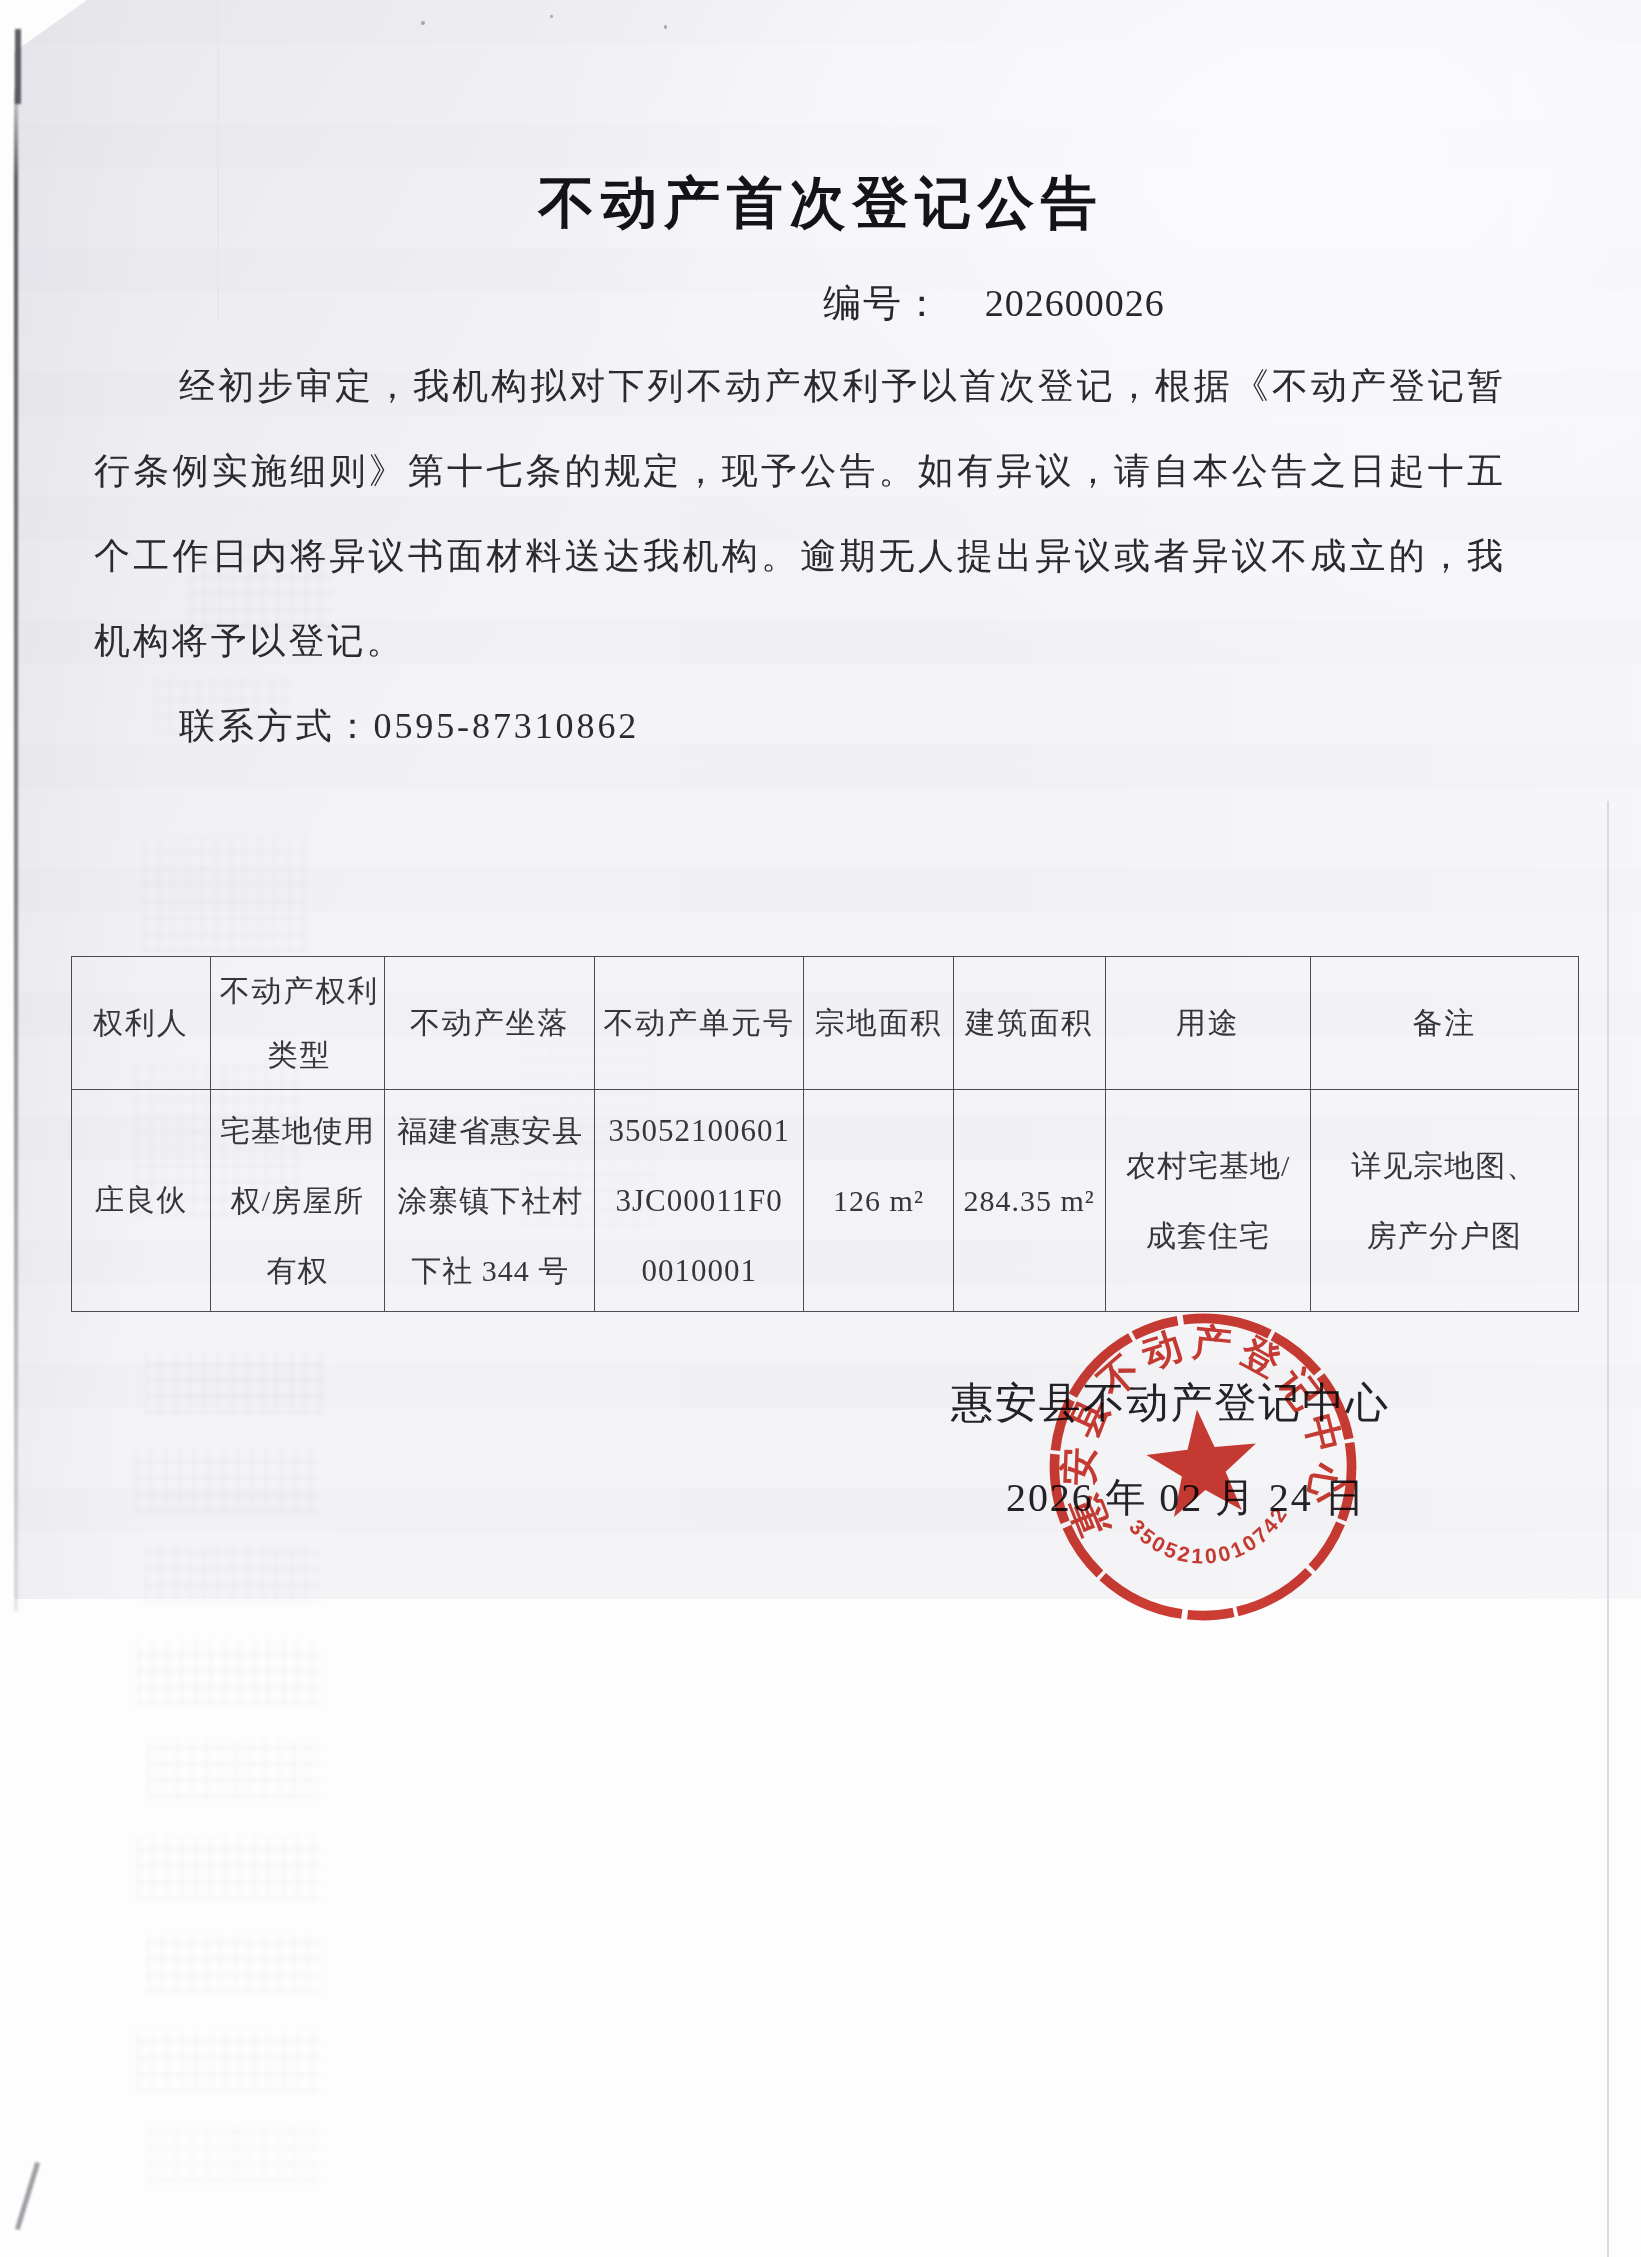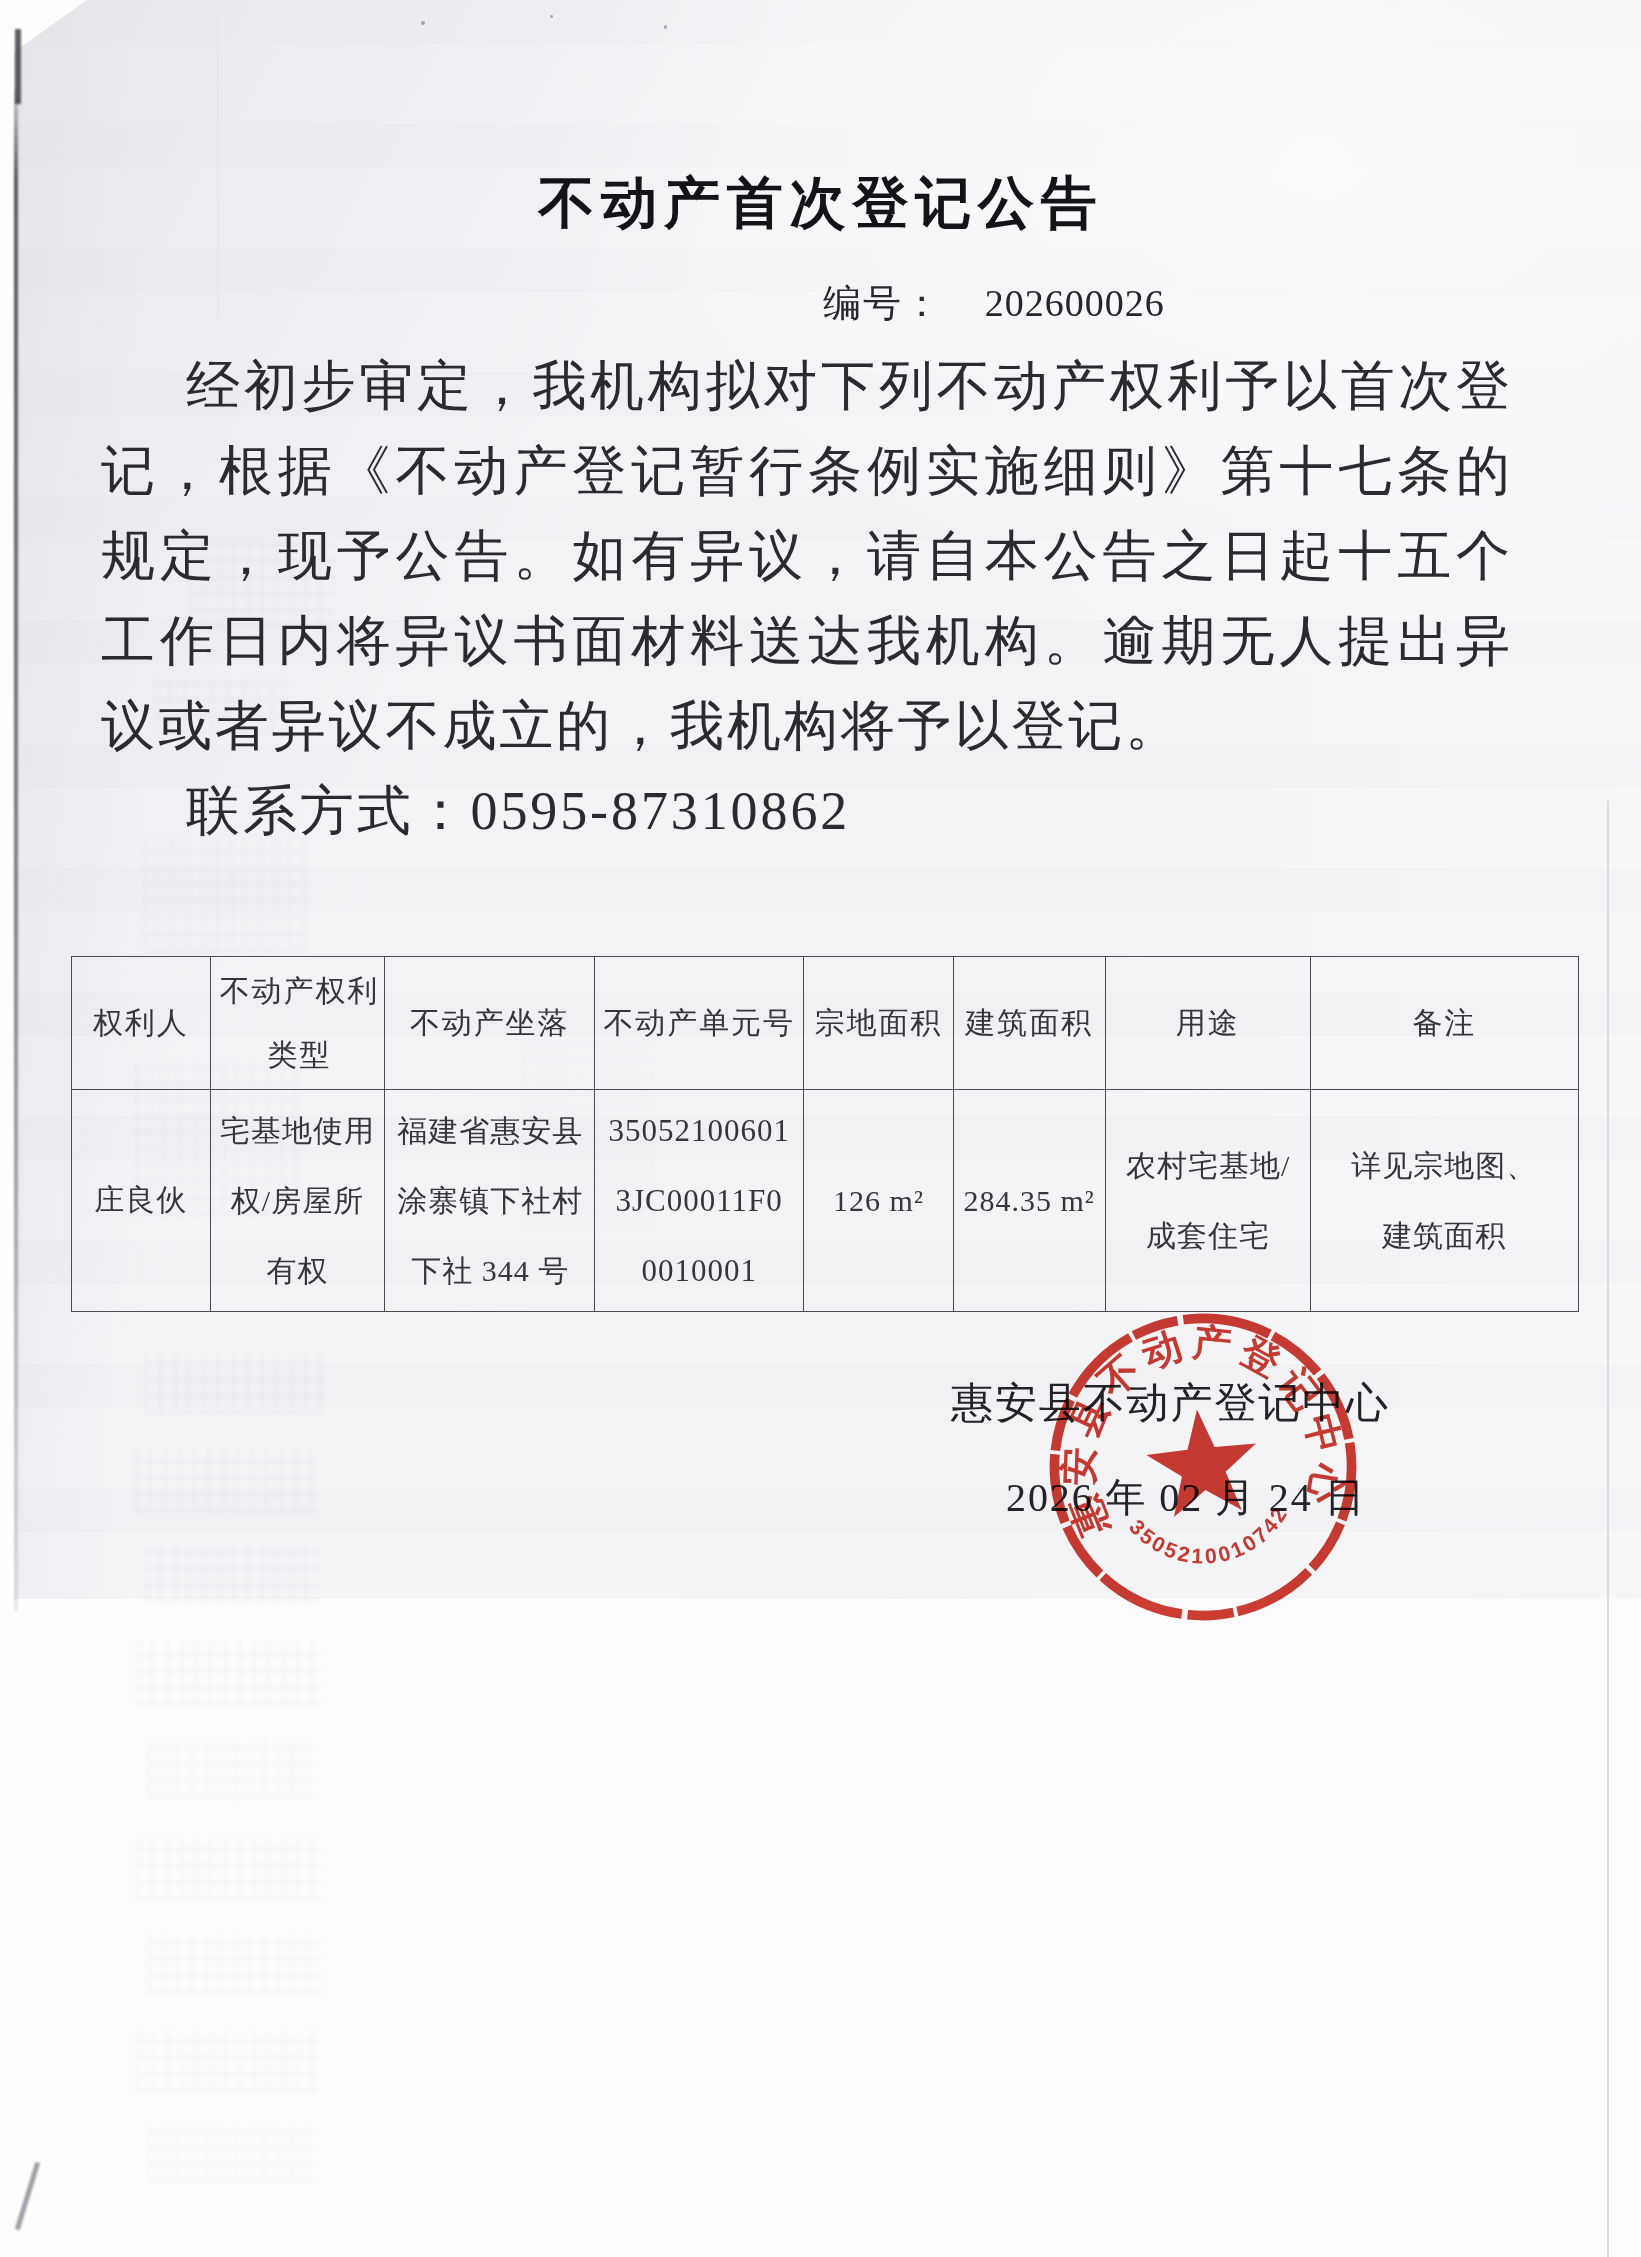--- a/index.html
+++ b/index.html
@@ -36,22 +36,22 @@
   }
   
   #doc-title{
     position:absolute;left:87px;top:166px;width:1468px;text-align:center;
     font-family:"Liberation Sans","DejaVu Sans",sans-serif;font-weight:bold;
     font-size:56px;letter-spacing:6.8px;color:#141317;
   }
   #doc-number-line{position:absolute;left:823px;top:278px;font-size:38px;color:#26262c;letter-spacing:1.9px;}
   #doc-number-line .num{margin-left:42px;letter-spacing:1px;text-align:right;}
   #body-block{
-    position:absolute;left:101px;top:344px;width:1412px;
-    font-size:54px;line-height:85px;letter-spacing:2.9px;color:#2a2a30;
+    position:absolute;left:94px;top:344px;width:1412px;
+    font-size:36px;line-height:85px;letter-spacing:2.9px;color:#2a2a30;
     text-align:justify;
   }
   #body-block p{margin:0;text-indent:85px;}
   #body-block .bold{font-weight:bold;color:#1d1d23;}
   
   #announcement-table{
     position:absolute;left:71px;top:956px;width:1508px;
     border-collapse:collapse;table-layout:fixed;color:#35353c;
   }
   #announcement-table th,#announcement-table td{
@@ -135,21 +135,21 @@
     </thead>
     <tbody>
       <tr>
         <td><span>庄良伙</span></td>
         <td><span class="wrap w165">宅基地使用权/房屋所有权</span></td>
         <td><span class="wrap w205">福建省惠安县涂寨镇下社村下社 344 号</span></td>
         <td><span class="wrap w190">350521006013JC00011F00010001</span></td>
         <td><span class="nowrap">126 m²</span></td>
         <td><span class="nowrap">284.35 m²</span></td>
         <td><span class="wrap w200">农村宅基地/成套住宅</span></td>
-        <td><span class="wrap w210">详见宗地图、建筑面积</span></td>
+        <td><span class="wrap w210">详见宗地图、房产分户图</span></td>
       </tr>
     </tbody>
   </table>
 
   <div id="issuer-line">惠安县不动产登记中心</div>
   <div id="date-line">2026 年 02 月 24 日</div>
 
   <div id="stamp-wrap">
     <svg width="328" height="328" viewBox="0 0 340 340">
       <defs>

